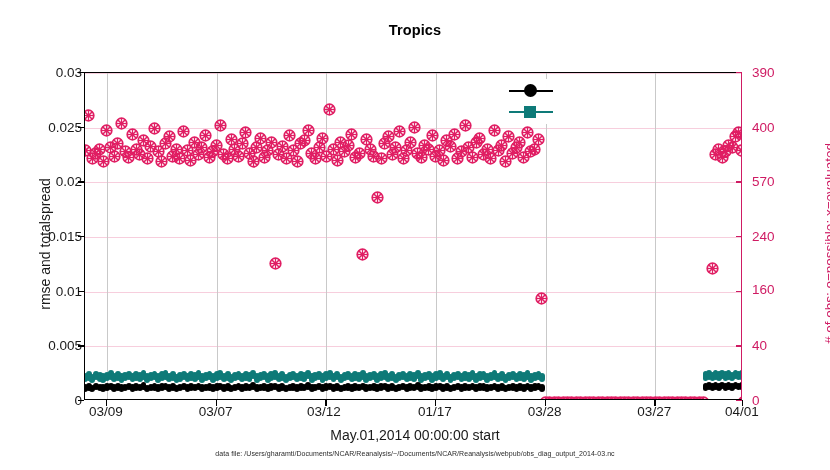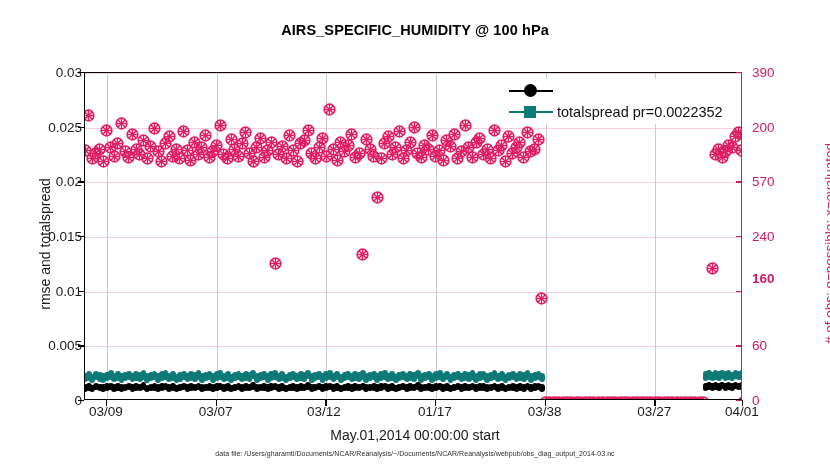--- a/index.html
+++ b/index.html
@@ -228,21 +228,21 @@
     width: 13px;
     height: 13px;
     margin-left: -6.5px;
     margin-top: -6.5px;
   }
 </style>
 </head>
 <body>
 
 <div id="title-block">
-  <span id="title-line-2">AIRS_SPECIFIC_HUMIDITY @ 100 hPa</span>
+  <span id="title-line-1">Tropics</span>
 </div>
 
 <div id="plot-area">
   <div id="plot-inner">
       <div class="gridline-h" style="top: 273.333px; background: rgb(247, 206, 221);"></div>
       <div class="gridline-h" style="top: 218.667px; background: rgb(247, 206, 221);"></div>
       <div class="gridline-h" style="top: 164px; background: rgb(247, 206, 221);"></div>
       <div class="gridline-h" style="top: 109.333px; background: rgb(247, 206, 221);"></div>
       <div class="gridline-h" style="top: 54.6667px; background: rgb(247, 206, 221);"></div>
       <div class="gridline-h" style="top: 0px; background: rgb(247, 206, 221);"></div>
@@ -1759,41 +1759,41 @@
     <div class="ytick-left" style="top: 236px;">0.015</div>
     <div class="ytick-left-mark" style="top: 236px;"></div>
     <div class="ytick-left" style="top: 181.333px;">0.02</div>
     <div class="ytick-left-mark" style="top: 181.333px;"></div>
     <div class="ytick-left" style="top: 126.667px;">0.025</div>
     <div class="ytick-left-mark" style="top: 126.667px;"></div>
     <div class="ytick-left" style="top: 72px;">0.03</div>
     <div class="ytick-left-mark" style="top: 72px;"></div>
     <div class="ytick-right" style="top: 400px;">0</div>
     <div class="ytick-right-mark" style="top: 400px;"></div>
-    <div class="ytick-right" style="top: 345.333px;">60</div>
+    <div class="ytick-right" style="top: 345.333px;">40</div>
     <div class="ytick-right-mark" style="top: 345.333px;"></div>
-    <div class="ytick-right" style="top: 278px; font-weight: bold;">160</div>
+    <div class="ytick-right" style="top: 289px;">160</div>
     <div class="ytick-right-mark" style="top: 290.667px;"></div>
     <div class="ytick-right" style="top: 236px;">240</div>
     <div class="ytick-right-mark" style="top: 236px;"></div>
     <div class="ytick-right" style="top: 181.333px;">570</div>
     <div class="ytick-right-mark" style="top: 181.333px;"></div>
-    <div class="ytick-right" style="top: 126.667px;">200</div>
+    <div class="ytick-right" style="top: 126.667px;">400</div>
     <div class="ytick-right-mark" style="top: 126.667px;"></div>
     <div class="ytick-right" style="top: 72px;">390</div>
     <div class="ytick-right-mark" style="top: 72px;"></div>
     <div class="xtick-label" style="left: 105.933px;">03/09</div>
     <div class="xtick-mark" style="left: 105.933px;"></div>
     <div class="xtick-label" style="left: 215.6px;">03/07</div>
     <div class="xtick-mark" style="left: 215.6px;"></div>
     <div class="xtick-label" style="left: 324px;">03/12</div>
     <div class="xtick-mark" style="left: 325.267px;"></div>
     <div class="xtick-label" style="left: 434.933px;">01/17</div>
     <div class="xtick-mark" style="left: 434.933px;"></div>
-    <div class="xtick-label" style="left: 544.6px;">03/38</div>
+    <div class="xtick-label" style="left: 544.6px;">03/28</div>
     <div class="xtick-mark" style="left: 544.6px;"></div>
     <div class="xtick-label" style="left: 654.267px;">03/27</div>
     <div class="xtick-mark" style="left: 654.267px;"></div>
     <div class="xtick-label" style="left: 742px;">04/01</div>
     <div class="xtick-mark" style="left: 742px;"></div>
   </div>
 
 <div id="ylabel-left">rmse and totalspread</div>
 <div id="ylabel-right"># of obs: o=possible; x=evaluated</div>
 <div id="xlabel">May.01,2014 00:00:00 start</div>
@@ -1804,15 +1804,14 @@
     <span class="legend-swatch">
       <span class="lline" style="background:#000000"></span>
       <span class="lmark-circle" style="background:#000000"></span>
     </span>
   </div>
   <div class="legend-row">
     <span class="legend-swatch">
       <span class="lline" style="background:#0e7a78"></span>
       <span class="lmark-square" style="background:#0e7a78"></span>
     </span>
-    <span class="legend-text">totalspread pr=0.0022352</span>
   </div>
 </div>
 
 </body></html>

